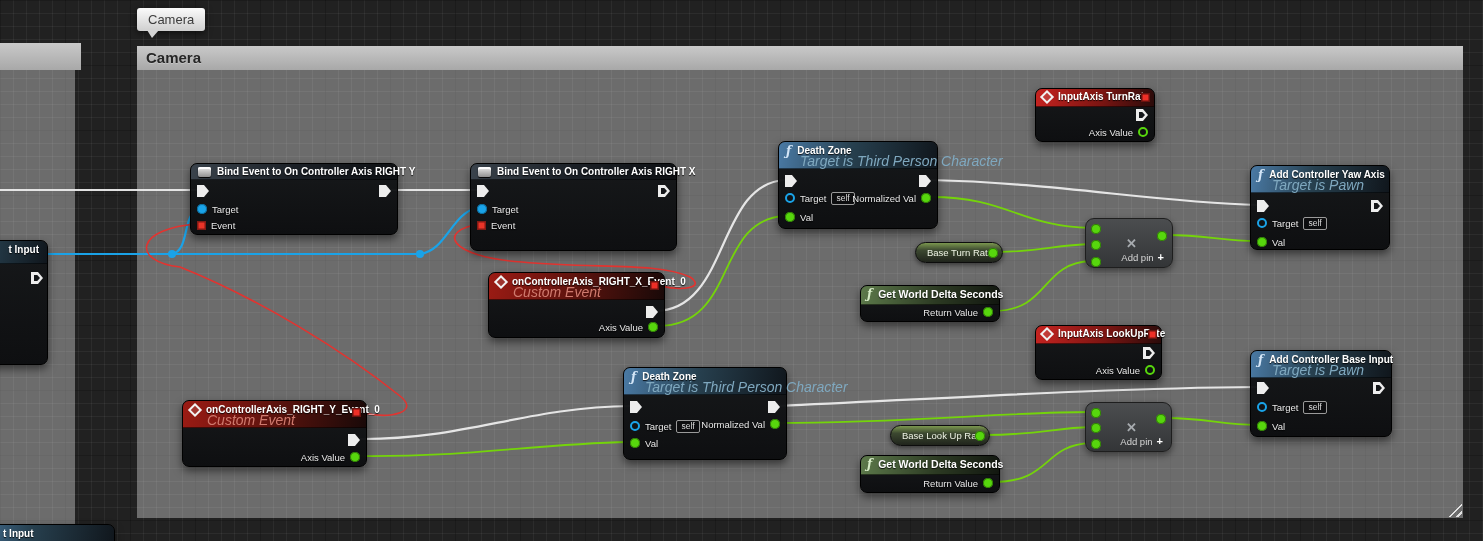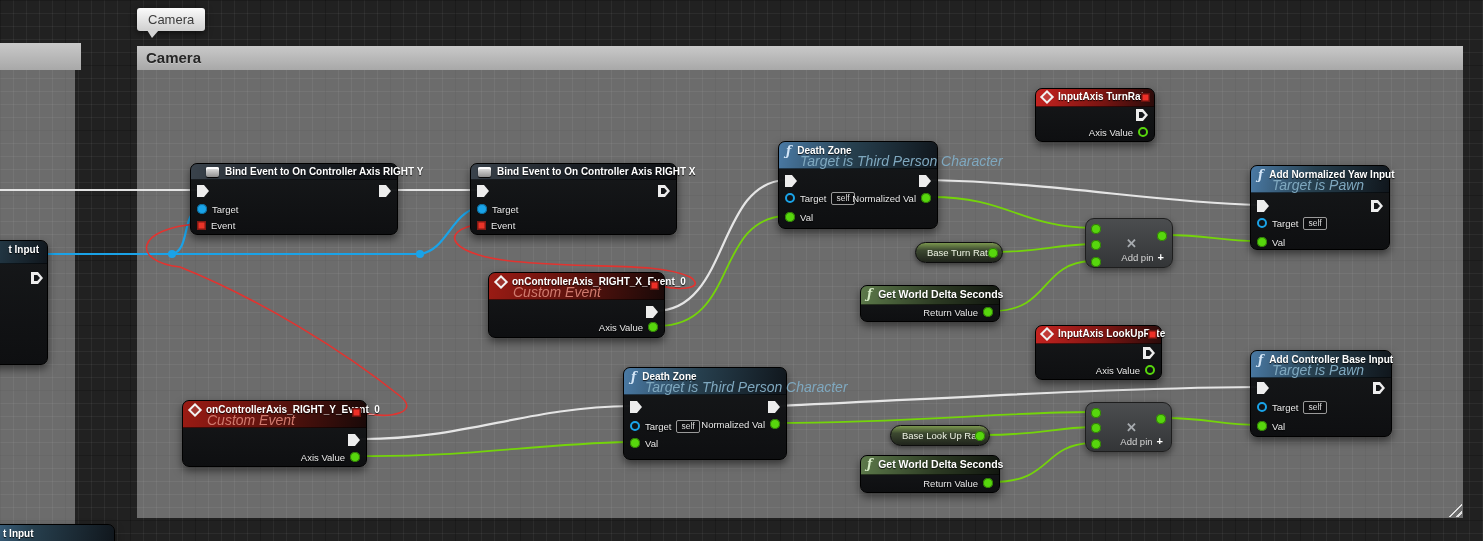--- a/index.html
+++ b/index.html
@@ -130,21 +130,21 @@
 
   <div class="node" style="left:-40px;top:524px;width:155px;height:40px">
     <div class="nh h-func" style="height:16px;padding-left:42px">
       <div class="l1">
           <span class="t">t Input</span>
         </div>
     </div>
   </div>
 
   <div class="node" style="left:190px;top:163px;width:208px;height:72px">
-    <div class="nh h-bind" style="padding:2px 15px">
+    <div class="nh h-bind" style="padding:2px 7px">
       <div class="l1">
           <span class="ic-b"></span>
           <span class="t">Bind Event to On Controller Axis RIGHT Y</span>
         </div>
     </div>
     <span class="pexec" style="left:6px;top:21px">
         <b></b>
       </span>
     <span class="pexec" style="right:6px;top:21px">
         <b></b>
@@ -152,21 +152,21 @@
     <div class="prow" style="left:6px;top:40px">
         <span class="pc blue"></span>
         <span class="lbl">Target</span>
       </div>
     <div class="prow" style="left:6px;top:56px">
         <span class="psq"></span>
         <span class="lbl">Event</span>
       </div>
   </div>
 
-  <div class="node" style="left:470px;top:163px;width:207px;height:72px">
+  <div class="node" style="left:470px;top:163px;width:207px;height:88px">
     <div class="nh h-bind" style="padding:2px 7px">
       <div class="l1">
           <span class="ic-b"></span>
           <span class="t">Bind Event to On Controller Axis RIGHT X</span>
         </div>
     </div>
     <span class="pexec" style="left:6px;top:21px">
         <b></b>
       </span>
     <span class="pexec hollow" style="right:6px;top:21px">
@@ -310,21 +310,21 @@
     <div class="prow r" style="right:6px;top:39px">
         <span class="pc green-h"></span>
         <span class="lbl">Axis Value</span>
       </div>
   </div>
 
   <div class="node" style="left:1250px;top:165px;width:140px;height:85px">
     <div class="nh h-func" style="padding:3px 7px 2px">
       <div class="l1">
           <span class="ic-f" style="color:#d4e6f7">ƒ</span>
-          <span class="t" style="font-size:10px">Add Normalized Yaw Input</span>
+          <span class="t" style="font-size:10px">Add Controller Yaw Axis</span>
         </div>
       <div class="st" style="color:#7fa8bf;margin-left:14px">Target is Pawn</div>
     </div>
     <span class="pexec" style="left:6px;top:34px">
         <b></b>
       </span>
     <span class="pexec hollow" style="right:6px;top:34px">
         <b></b>
         <i></i>
       </span>

